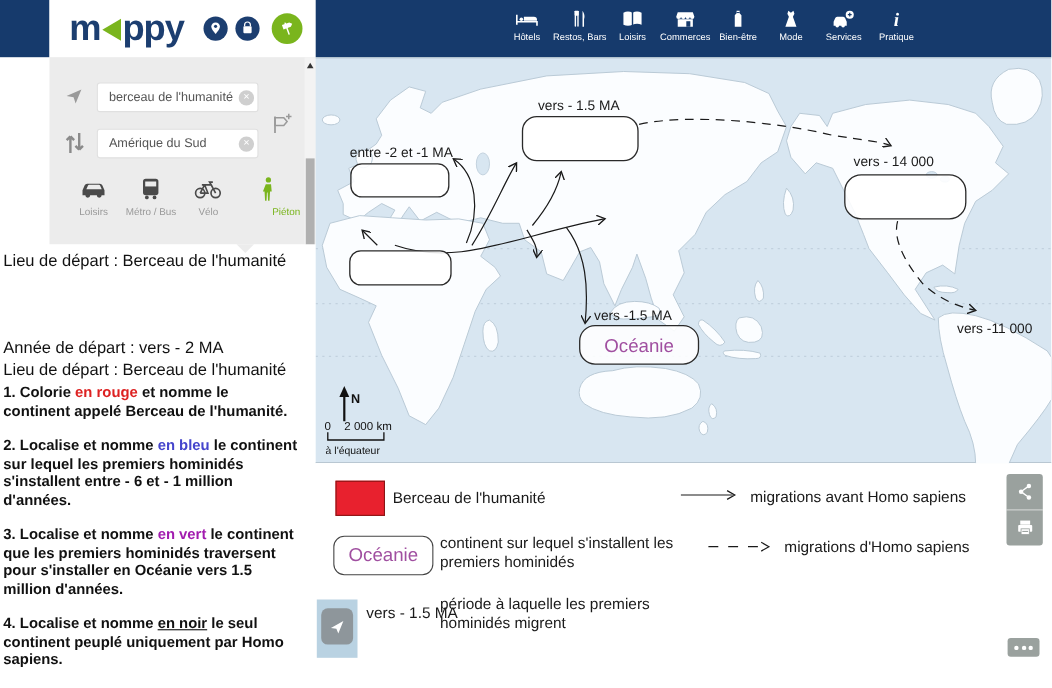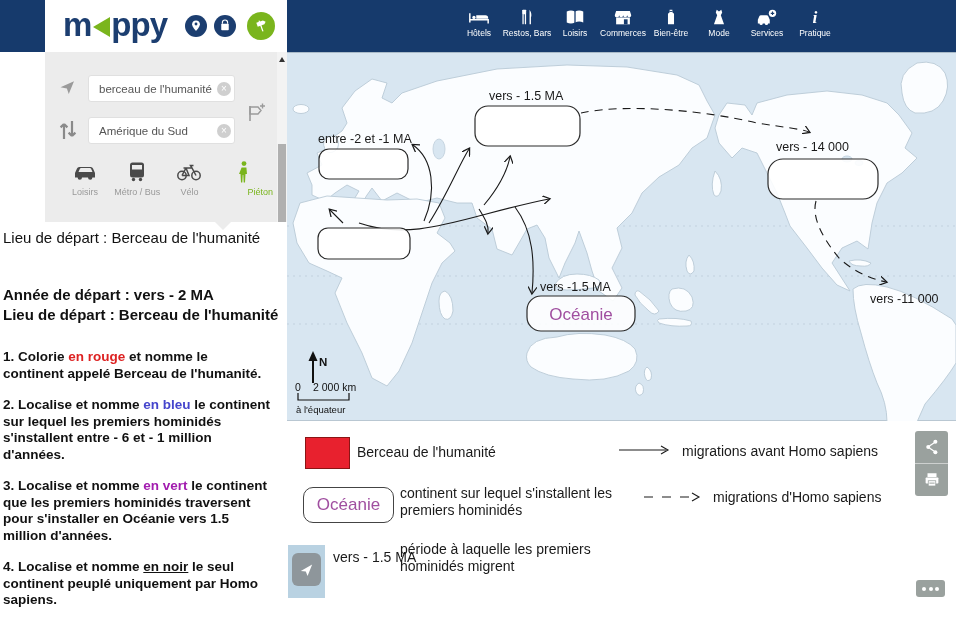--- a/index.html
+++ b/index.html
@@ -27,21 +27,21 @@
   .modes{position:absolute;left:14px;top:108px;width:214px;display:flex;}
   .mode{flex:1;display:flex;flex-direction:column;align-items:center;color:#4a4a4a;cursor:pointer;}
   .mode svg{width:26px;height:24px;}
   .mode .m-lbl{font-size:9px;color:#999;margin-top:3px;white-space:nowrap;}
   .mode.sel{color:#7ab51d;}
   .mode.sel .m-lbl{color:#7ab51d;margin-left:32px;}
   .sbar{position:absolute;right:0;top:0;width:10px;height:100%;background:#f3f3f3;}
   .sthumb{position:absolute;left:1px;width:8px;background:#b0b0b0;}
   
   .ws{font-size:15px;line-height:20px;}
-  .ws.b{font-weight:bold;}
+  .ws.b{font-weight:normal;margin-top:22px;}
   .instr{font-size:13.5px;font-weight:bold;line-height:16.5px;width:280px;}
   .instr p{margin:0 11px 15px 0;}
   .hl0{color:#dd2222;} .hl1{color:#4545cc;} .hl2{color:#a21caf;} .hl3{color:#111;text-decoration:underline;}
   
   .map{background:#d8e6f1;border-top:1px solid #a9bac8;border-bottom:1px solid #b9c7d2;box-sizing:border-box;}
   
   .lgnd-txt{font-size:14px;line-height:17px;color:#1a1a1a;}
   .lg-box{border:1.5px solid #444;border-radius:10px;background:#fff;display:flex;
           align-items:center;justify-content:center;font-size:17px;color:#a04fa0;}
   .gbtn{background:#9aa19e;border-radius:3px;cursor:pointer;}

